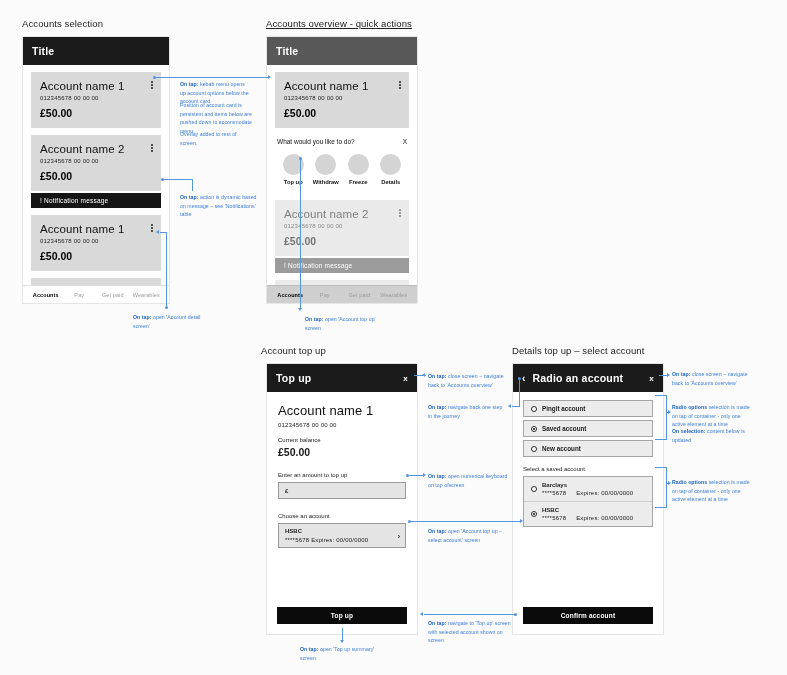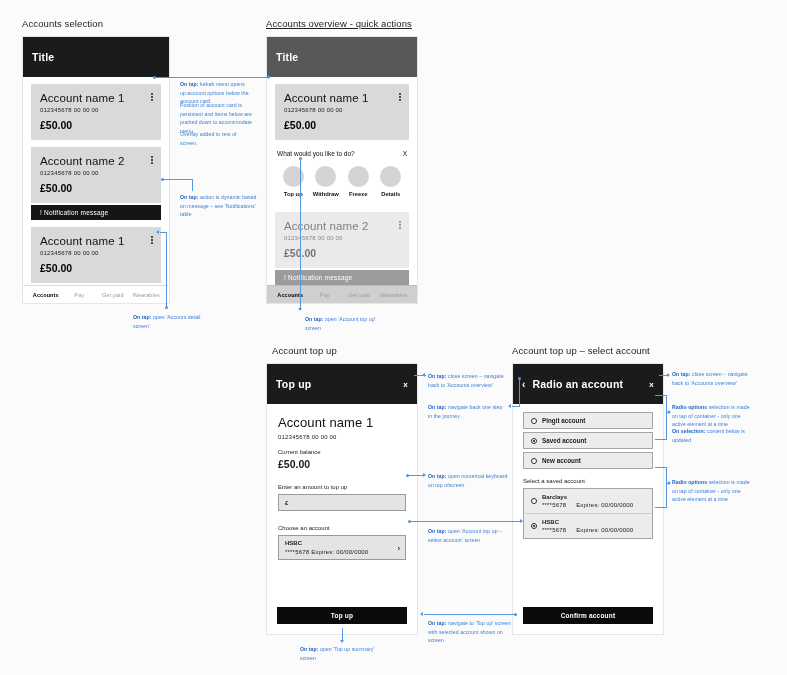--- a/index.html
+++ b/index.html
@@ -23,21 +23,21 @@
   }
   .phone {
     position: absolute;
     background: #ffffff;
     border: 1px solid #e6e6e6;
     overflow: hidden;
   }
   .appbar {
     background: #1b1b1b;
     color: #ffffff;
-    height: 40px;
+    height: 28px;
     display: flex;
     align-items: center;
     padding: 0 9px;
     font-size: 10.5px;
     font-weight: bold;
     letter-spacing: .2px;
   }
   .appbar.grey { background: #585858; }
   .appbar .bar-title { flex: 1; }
   .appbar .x-btn { font-size: 8px; font-weight: bold; }
@@ -157,22 +157,22 @@
   .saved-txt .s2 { font-size:6px; margin-top:2px; letter-spacing:.2px; }
   .saved-txt .s2 .exp { margin-left:8px; }
 </style>
 </head>
 <body>
 
 <div class="canvas"></div>
 
 <div class="flow-title" style="left:22px; top:18px;">Accounts selection</div>
 <div class="flow-title" style="left:266px; top:18px;text-decoration:underline;">Accounts overview - quick actions</div>
-<div class="flow-title" style="left:272px; top:345px;text-align:center;">Account top up</div>
-<div class="flow-title" style="left:512px; top:345px;">Account top up – select account</div>
+<div class="flow-title" style="left:261px; top:345px;text-align:center;">Account top up</div>
+<div class="flow-title" style="left:512px; top:345px;">Details top up – select account</div>
 
 <div class="phone" style="left:22px; top:36px; width:148px; height:268px;">
   <div class="appbar">
     <span class="bar-title">Title</span>
   </div>
 
   <div class="acct-card">
     <div class="aname">Account name 1</div>
     <div class="anum">012345678   00 00 00</div>
     <div class="abal">£50.00</div>

